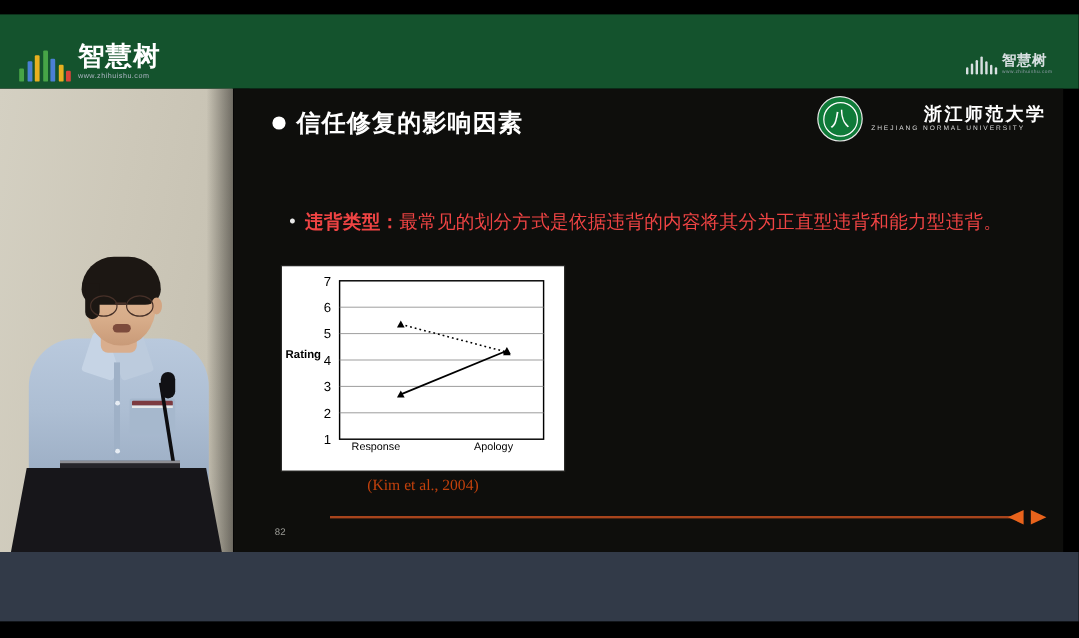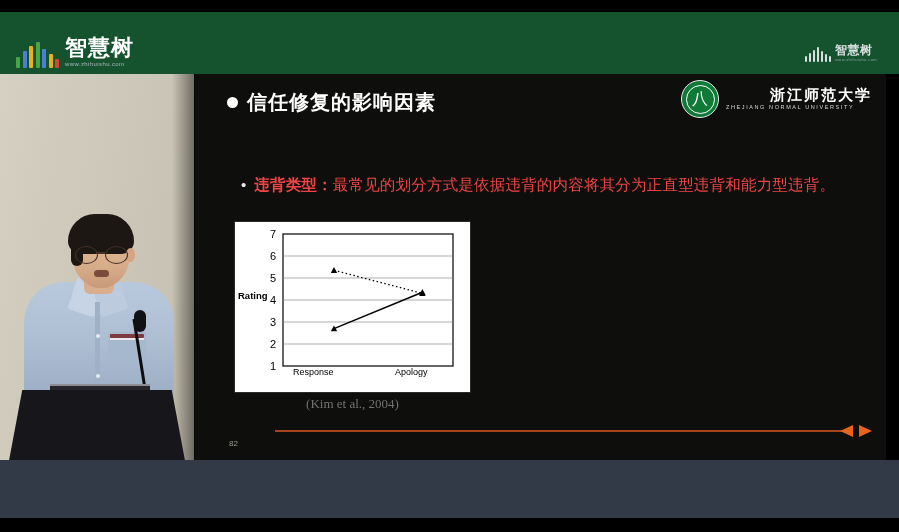--- a/index.html
+++ b/index.html
@@ -92,21 +92,21 @@
   
   .bullet-row{position:absolute;left:46px;top:100px;width:640px;display:flex;gap:8px;align-items:flex-start;}
   .bul{color:#e9e9e9;font-size:15px;line-height:22px;}
   .bullet-text{color:#ef4444;font-size:15.5px;line-height:22px;letter-spacing:.2px;
                font-family:"DejaVu Sans","Liberation Sans",sans-serif;}
   .bullet-text b{font-weight:bold;}
 
   
   .figure{position:absolute;left:40px;top:148px;width:235px;height:170px;background:#fff;
           box-shadow:0 0 0 1px #2a2a28;}
-  .fig-cap{position:absolute;left:40px;top:322px;width:235px;text-align:center;color:#737373;
+  .fig-cap{position:absolute;left:40px;top:322px;width:235px;text-align:center;color:#c2410c;
            font-size:13px;font-family:"Liberation Serif","DejaVu Serif",serif;}
 
   .plot-wrap{position:absolute;left:0;top:0;width:235px;height:170px;}
   .ylab{position:absolute;left:3px;top:68px;font-size:9.5px;font-weight:bold;color:#000;
         font-family:"Liberation Sans",sans-serif;}
   .xlab{position:absolute;left:0;bottom:2px;width:235px;text-align:center;font-size:9px;font-weight:bold;color:#000;}
   .xtick{position:absolute;bottom:15px;font-size:9px;color:#000;}
 
   
   .rtext{position:absolute;left:290px;top:152px;width:388px;color:#f2f2ee;font-size:13.6px;line-height:25px;

